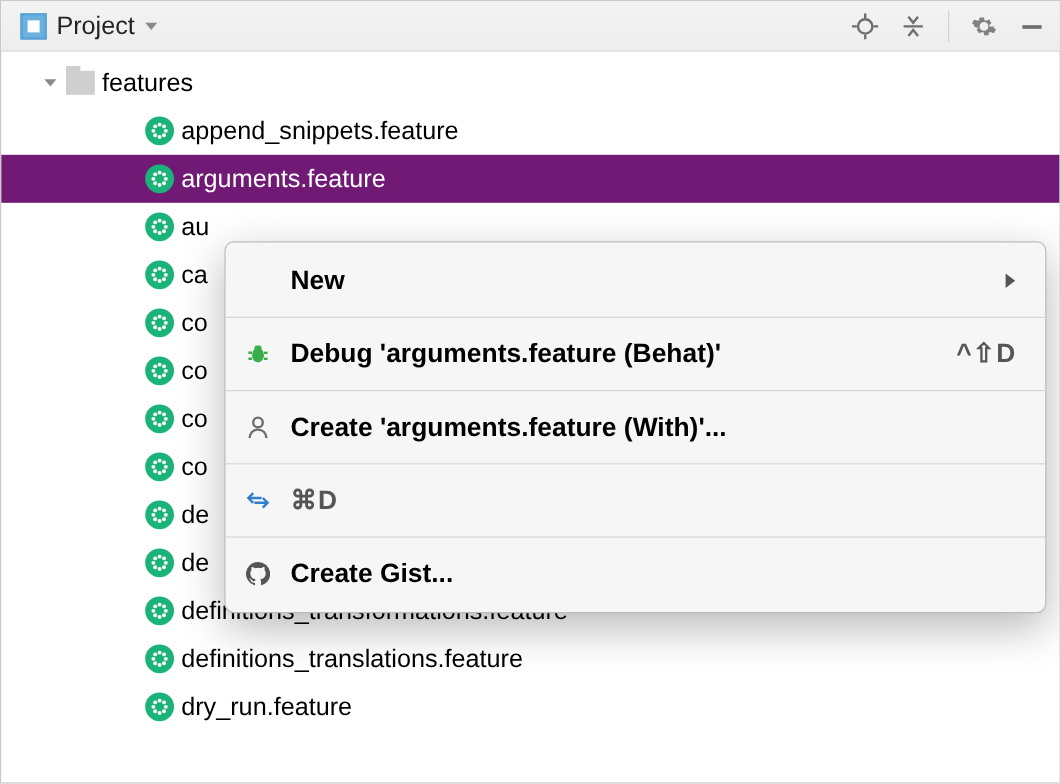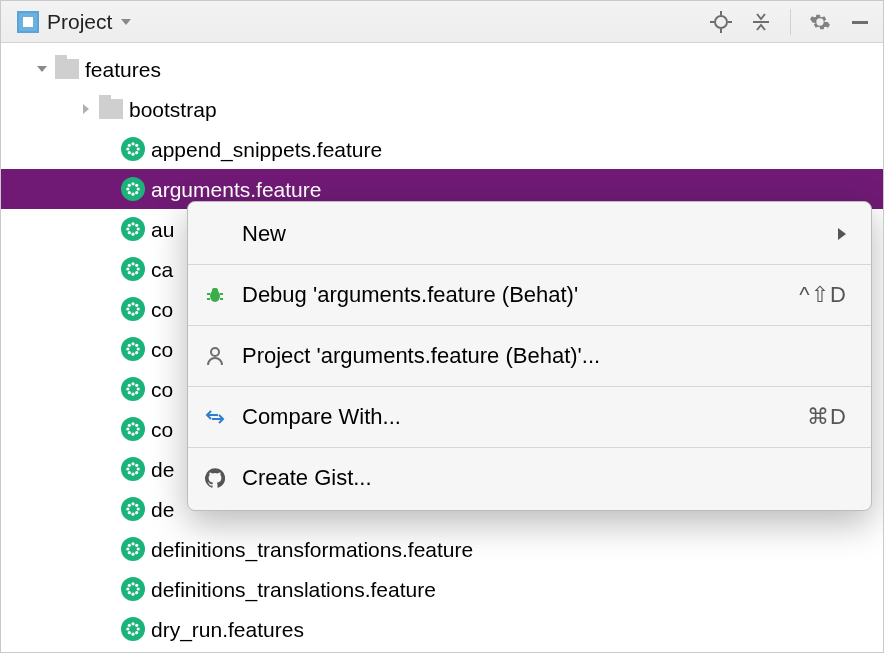--- a/index.html
+++ b/index.html
@@ -103,20 +103,21 @@
     border-radius:8px;
     box-shadow: 0 12px 36px rgba(0,0,0,.28);
     padding:6px 0;
     font-size:22px;
   }
   .cm-row {
     display:flex; align-items:center;
     height:52px;
     padding:0 24px 0 14px;
     gap:14px;
+    font-weight:bold;
   }
   .cm-row.hover { background:#3a77f6; color:#fff; }
   .cm-row .cm-icon { width:26px; display:flex; justify-content:center; color:#6a6a6a; flex:0 0 auto; }
   .cm-row.hover .cm-icon { color:#fff; }
   .cm-row .cm-label { flex:1; }
   .cm-row .cm-shortcut { font-family: -apple-system, "Helvetica Neue", Arial, sans-serif; color:#555; letter-spacing:1px; }
   .cm-row.hover .cm-shortcut { color:#fff; }
   .cm-row .cm-sub { color:#555; }
   .cm-sep { height:1px; background:#d6d6d6; margin:4px 0; }
 
@@ -178,32 +179,20 @@
       <svg width="12" height="12" viewBox="0 0 12 12">
           <path d="M1 3 L6 9 L11 3 Z" fill="#8a8a8a"></path>
         </svg>
     </span>
     <span class="ficon">
         <span class="folder-ico"></span>
       </span>
     <span class="label">features</span>
   </div>
 
-  <div class="row">
-    <span class="indent" style="width:58px"></span>
-    <span class="expander">
-      <svg width="12" height="12" viewBox="0 0 12 12">
-          <path d="M3 1 L9 6 L3 11 Z" fill="#b0b0b0"></path>
-        </svg>
-    </span>
-    <span class="ficon">
-        <span class="folder-ico"></span>
-      </span>
-    <span class="label">bootstrap</span>
-  </div>
 
   <div id="file-rows">
       <div class="row">
         <span class="indent" style="width:80px"></span>
         <span class="expander"></span>
         <span class="ficon">
           <span class="gherkin">
             <svg width="16" height="16" viewBox="0 0 16 16">
               <g fill="#fff">
                 <circle cx="8" cy="2.8" r="1.6"></circle>
@@ -463,21 +452,21 @@
                 <circle cx="2.8" cy="8" r="1.6"></circle>
                 <circle cx="13.2" cy="8" r="1.6"></circle>
                 <circle cx="4.3" cy="4.3" r="1.6"></circle>
                 <circle cx="11.7" cy="4.3" r="1.6"></circle>
                 <circle cx="4.3" cy="11.7" r="1.6"></circle>
                 <circle cx="11.7" cy="11.7" r="1.6"></circle>
               </g>
             </svg>
           </span>
         </span>
-        <span class="label">dry_run.features</span>
+        <span class="label">dry_run.feature</span>
       </div>
     </div>
 
 </div>
 
 <div class="context-menu">
 
   <div class="cm-row">
     <span class="cm-icon"></span>
     <span class="cm-label">New</span>
@@ -508,35 +497,34 @@
 
   <div class="cm-sep"></div>
 
   <div class="cm-row">
     <span class="cm-icon">
       <svg width="18" height="20" viewBox="0 0 18 20" fill="none" stroke="#6e6e6e" stroke-width="2">
         <circle cx="9" cy="6" r="4"></circle>
         <path d="M2 19c0-4 3-7 7-7s7 3 7 7"></path>
       </svg>
     </span>
-    <span class="cm-label">Project 'arguments.feature (Behat)'...</span>
+    <span class="cm-label">Create 'arguments.feature (With)'...</span>
   </div>
 
   <div class="cm-sep"></div>
 
   <div class="cm-row">
     <span class="cm-icon" style="color:#2f7fd0">
       <svg width="20" height="18" viewBox="0 0 20 18" fill="none" stroke="currentColor" stroke-width="2">
         <path d="M6 3 L2 7 L6 11"></path>
         <path d="M14 7 L18 11 L14 15"></path>
         <line x1="2" y1="7" x2="13" y2="7"></line>
         <line x1="7" y1="11" x2="18" y2="11"></line>
       </svg>
     </span>
-    <span class="cm-label">Compare With...</span>
     <span class="cm-shortcut">⌘D</span>
   </div>
 
   <div class="cm-sep"></div>
 
   <div class="cm-row">
     <span class="cm-icon">
       <svg width="20" height="20" viewBox="0 0 16 16" fill="#555">
         <path d="M8 .2a8 8 0 00-2.53 15.59c.4.07.55-.17.55-.38v-1.33c-2.23.48-2.7-1.07-2.7-1.07-.36-.93-.89-1.18-.89-1.18-.73-.5.05-.49.05-.49.8.06 1.23.83 1.23.83.72 1.23 1.88.87 2.34.67.07-.52.28-.87.5-1.07-1.78-.2-3.64-.89-3.64-3.95 0-.87.31-1.59.82-2.15-.08-.2-.36-1.02.08-2.12 0 0 .67-.21 2.2.82a7.6 7.6 0 014 0c1.53-1.03 2.2-.82 2.2-.82.44 1.1.16 1.92.08 2.12.51.56.82 1.28.82 2.15 0 3.07-1.87 3.75-3.65 3.95.29.25.54.73.54 1.48v2.19c0 .21.15.46.55.38A8 8 0 008 .2z"></path>
       </svg>

